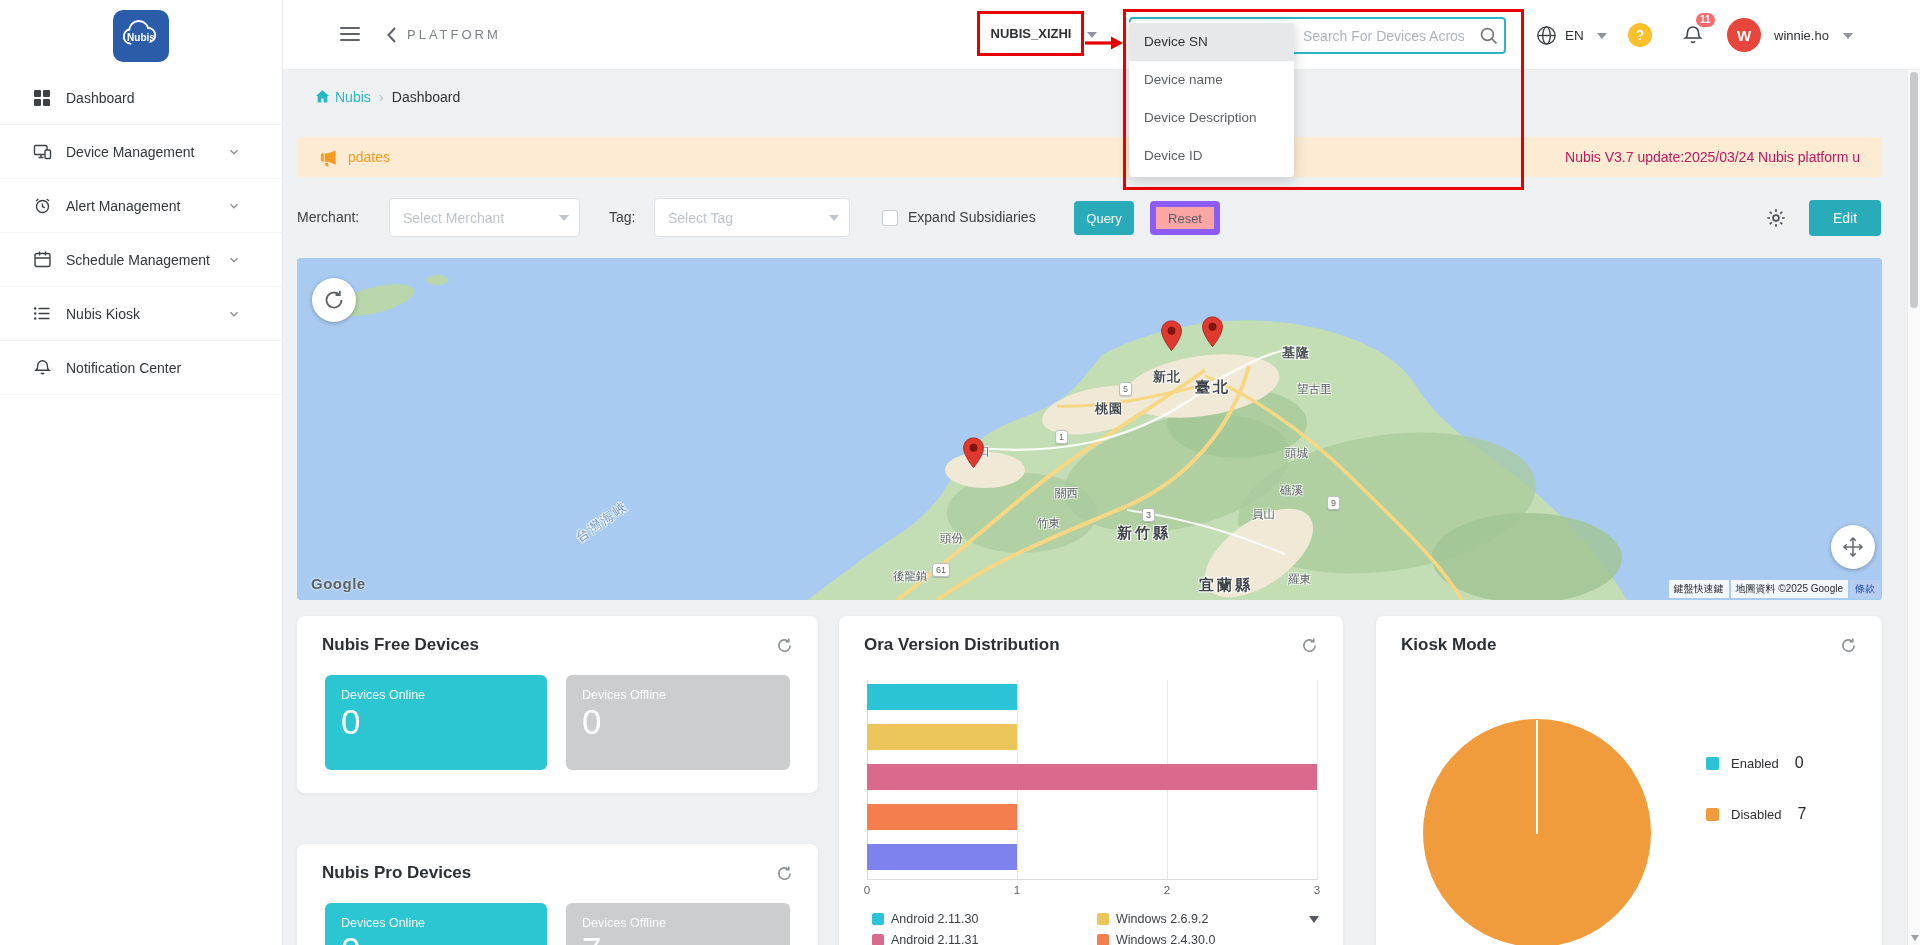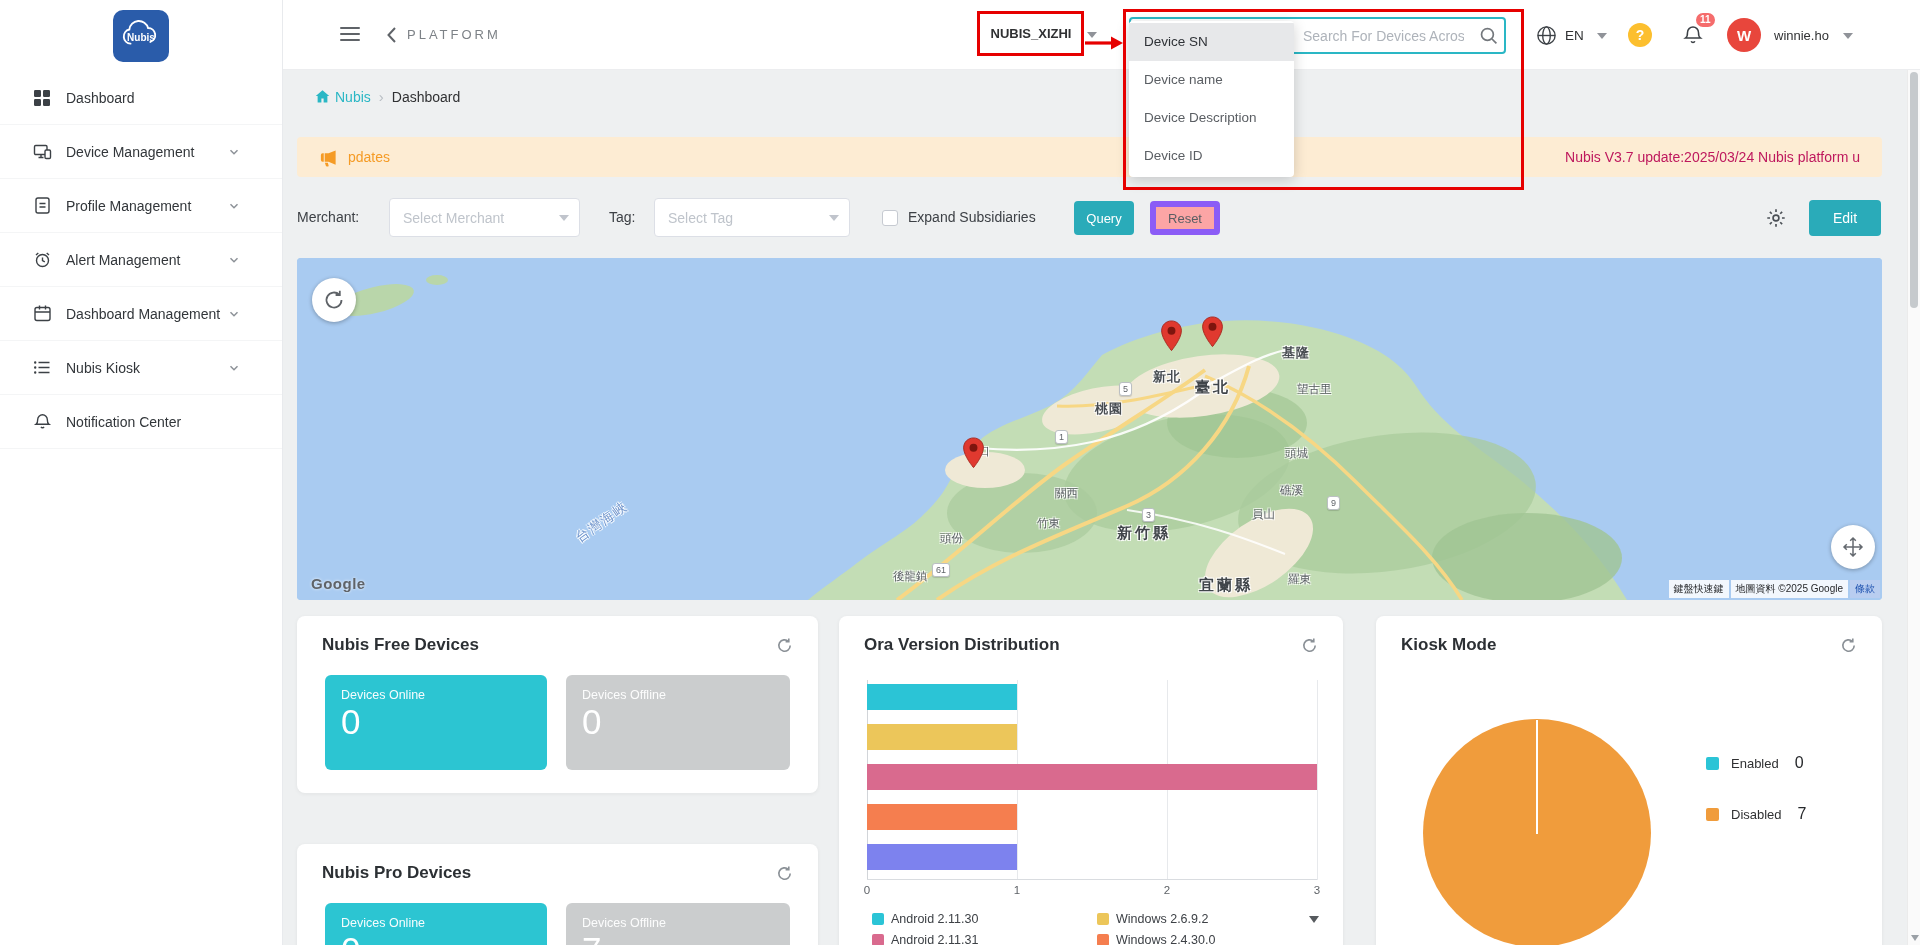--- a/index.html
+++ b/index.html
@@ -149,53 +149,39 @@
         <span class="nav-label">Device Management</span>
         <span class="nav-chevron">
           <svg width="12" height="12" viewBox="0 0 12 12" fill="none" stroke="#8d9298" stroke-width="1.5">
             <path d="M2.5 4.2L6 7.7l3.5-3.5"></path>
           </svg>
         </span>
       </div>
       <div class="nav-item">
         <span class="nav-ico">
           <svg width="19" height="19" viewBox="0 0 19 19" fill="none" stroke="#3c4146" stroke-width="1.4">
-            <rect x="3" y="2" width="13" height="15" rx="2"></rect>
-            <path d="M6.5 7.5h6M6.5 11h6"></path>
-          </svg>
-        </span>
-        <span class="nav-label">Profile Management</span>
-        <span class="nav-chevron">
-          <svg width="12" height="12" viewBox="0 0 12 12" fill="none" stroke="#8d9298" stroke-width="1.5">
-            <path d="M2.5 4.2L6 7.7l3.5-3.5"></path>
-          </svg>
-        </span>
-      </div>
-      <div class="nav-item">
-        <span class="nav-ico">
-          <svg width="19" height="19" viewBox="0 0 19 19" fill="none" stroke="#3c4146" stroke-width="1.4">
             <circle cx="9.5" cy="10.5" r="6"></circle>
             <path d="M9.5 7.5v3l2.3 1.4M3 5L5.3 3M16 5l-2.3-2"></path>
           </svg>
         </span>
         <span class="nav-label">Alert Management</span>
         <span class="nav-chevron">
           <svg width="12" height="12" viewBox="0 0 12 12" fill="none" stroke="#8d9298" stroke-width="1.5">
             <path d="M2.5 4.2L6 7.7l3.5-3.5"></path>
           </svg>
         </span>
       </div>
       <div class="nav-item">
         <span class="nav-ico">
           <svg width="19" height="19" viewBox="0 0 19 19" fill="none" stroke="#3c4146" stroke-width="1.4">
             <rect x="2" y="3.5" width="15" height="13" rx="2"></rect>
             <path d="M2 8h15M6.5 1.5v4M12.5 1.5v4"></path>
           </svg>
         </span>
-        <span class="nav-label">Dashboard Management</span>
+        <span class="nav-label">Schedule Management</span>
         <span class="nav-chevron">
           <svg width="12" height="12" viewBox="0 0 12 12" fill="none" stroke="#8d9298" stroke-width="1.5">
             <path d="M2.5 4.2L6 7.7l3.5-3.5"></path>
           </svg>
         </span>
       </div>
       <div class="nav-item">
         <span class="nav-ico">
           <svg width="19" height="19" viewBox="0 0 19 19" fill="none" stroke="#3c4146" stroke-width="1.5">
             <path d="M5.5 4.5h11M5.5 9.5h11M5.5 14.5h11"></path>

